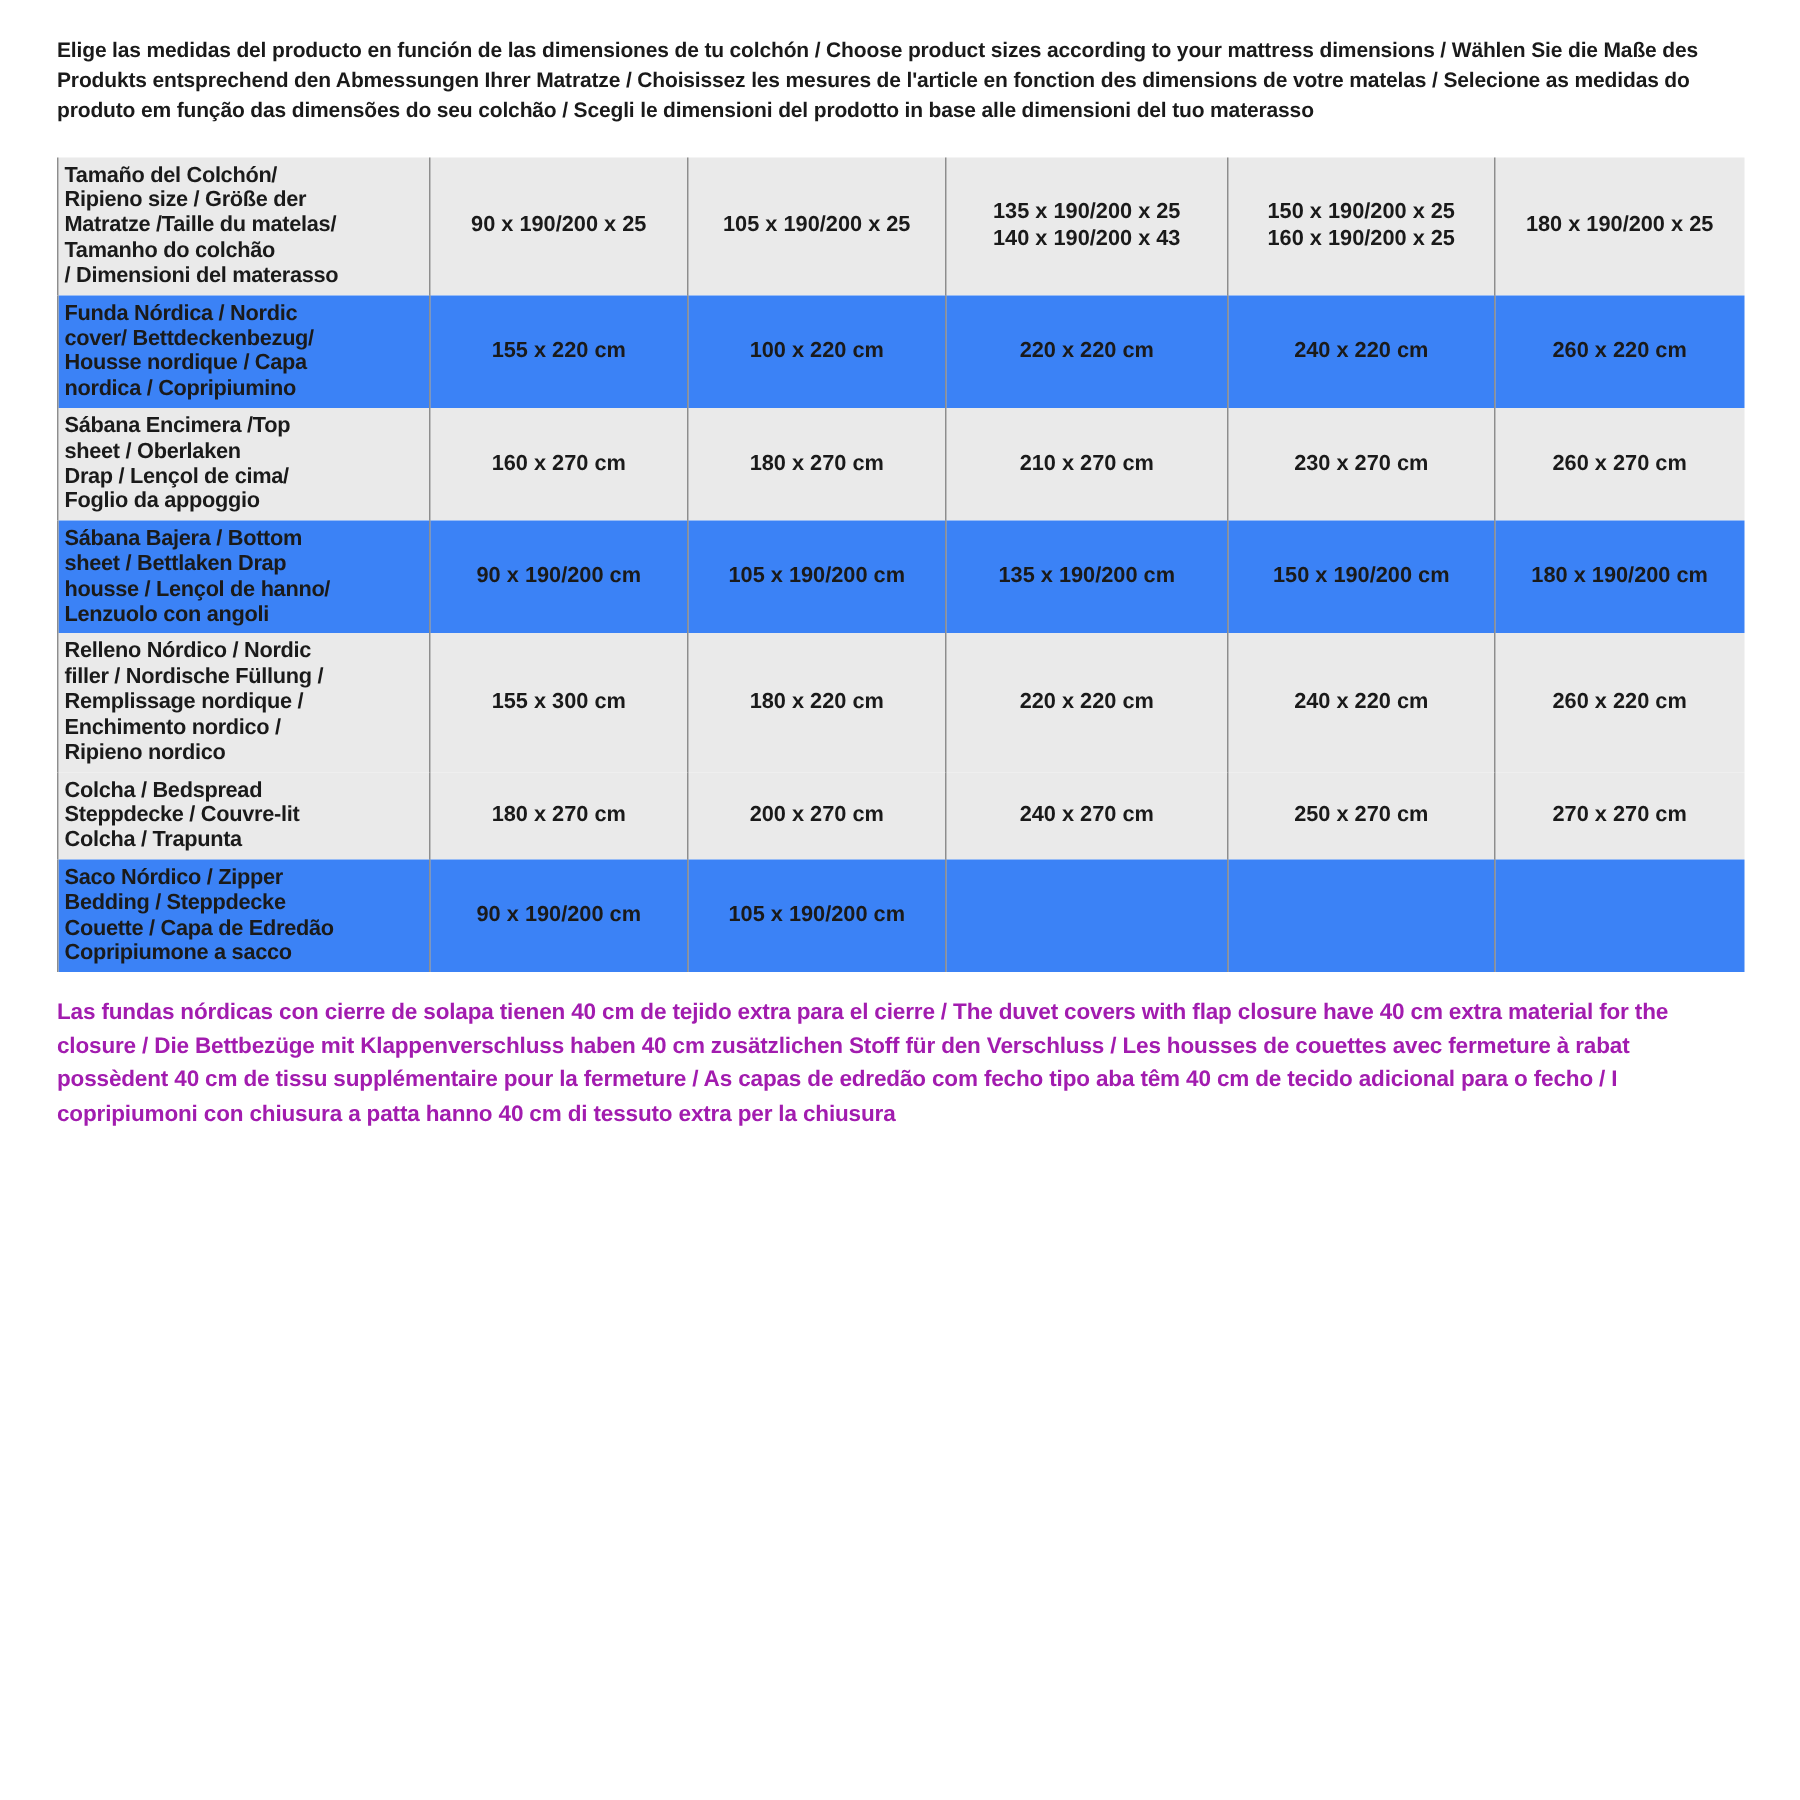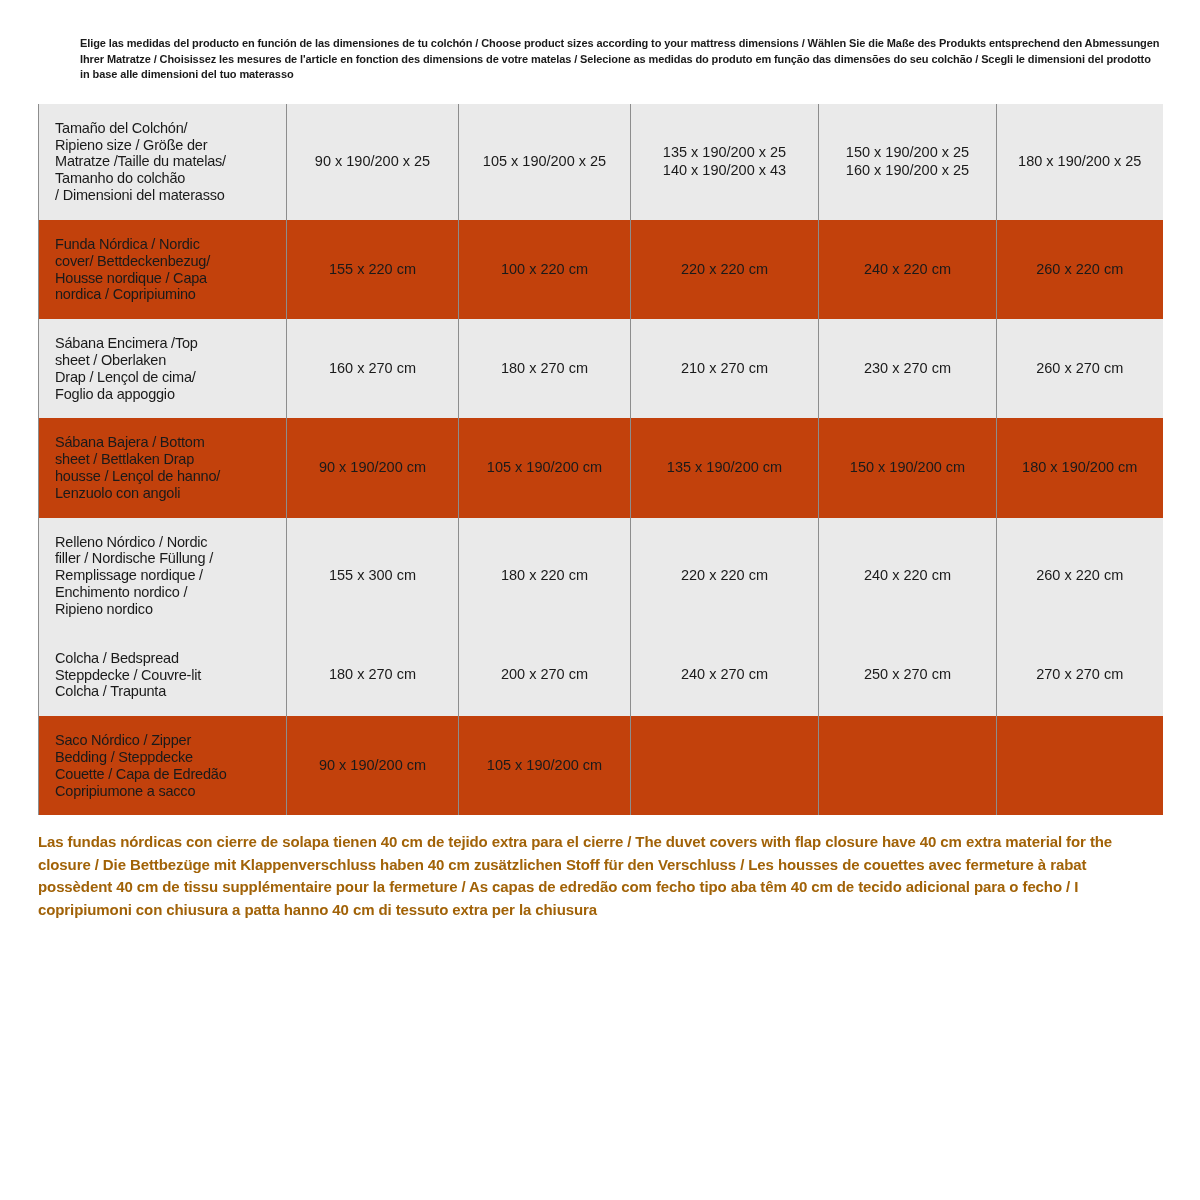--- a/index.html
+++ b/index.html
@@ -15,48 +15,47 @@
     overflow: hidden;
   }
   .page {
     width: 1200px;
     height: 1200px;
     box-sizing: border-box;
     padding: 0 38px;
     position: relative;
   }
   .intro {
-    padding-top: 36px;
-    font-size: 11px;
+    padding-top: 24px;
+    font-size: 14px;
     font-weight: bold;
     line-height: 1.42;
     letter-spacing: -0.1px;
     color: #1a1a1a;
-    margin-left: 42px;
   }
   table.sizes {
     width: 1124px;
     border-collapse: collapse;
     margin-top: 21px;
     table-layout: fixed;
   }
   table.sizes td {
     border-left: 1px solid #8d8d8d;
     border-right: 1px solid #8d8d8d;
     vertical-align: middle;
     font-size: 14.5px;
-    font-weight: normal;
+    font-weight: bold;
     color: #1a1a1a;
-    padding: 16px;
+    padding: 4px;
   }
   table.sizes tr.shaded td {
     background: #eaeaea;
   }
   table.sizes tr.plain td {
-    background: #c2410c;
+    background: #3b82f6;
   }
   td.rowhead {
     text-align: left;
     padding: 10px 6px 10px 4px;
     line-height: 1.16;
     border-left: none;
     font-size: 15px;
     letter-spacing: -0.2px;
   }
   td.val {
@@ -69,21 +68,21 @@
   }
   .hdr-multi div {
     white-space: nowrap;
   }
   .footnote {
     margin-top: 16px;
     font-size: 15px;
     font-weight: bold;
     line-height: 1.5;
     letter-spacing: -0.1px;
-    color: #a16207;
+    color: #a21caf;
   }
   
   col.c0 { width: 248px; }
   col.c1 { width: 172px; }
   col.c2 { width: 172px; }
   col.c3 { width: 188px; }
   col.c4 { width: 178px; }
   col.c5 { width: 166px; }
 </style>
 </head>

